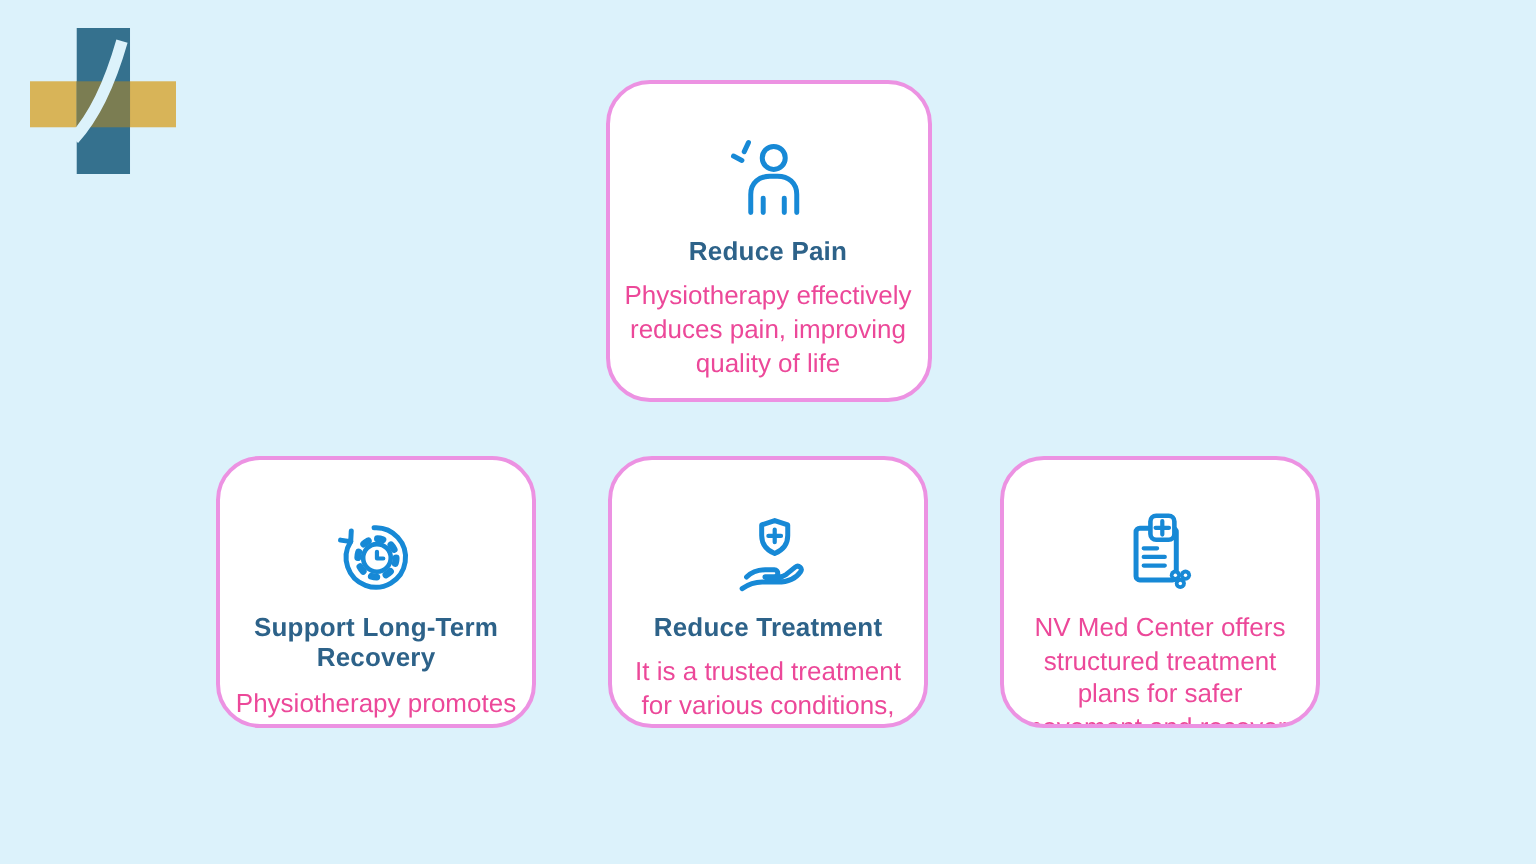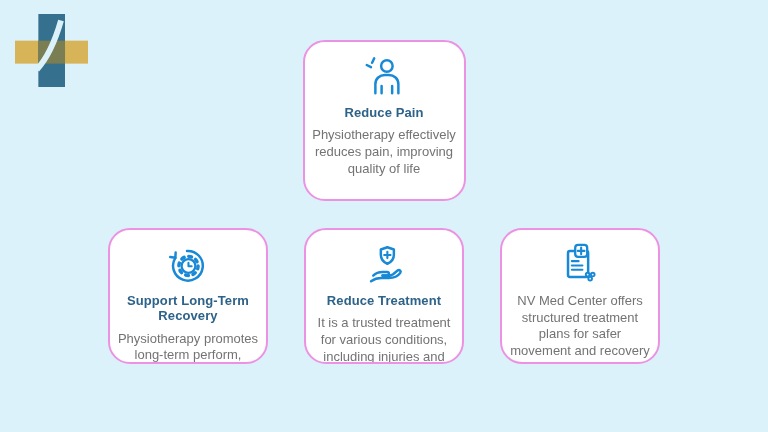--- a/index.html
+++ b/index.html
@@ -34,21 +34,21 @@
   }
   .row-top    { top: 40px;  gap: 38px; }
   .row-bottom { top: 228px; gap: 36px; }
 
   .card {
     box-sizing: border-box;
     background: #ffffff;
     border: 2px solid #ec92e2;
     border-radius: 22px;
     text-align: center;
-    padding: 12px 6px 8px;
+    padding: 25px 6px 8px;
     overflow: hidden;
   }
   .row-top .card    { width: 163px; height: 161px; }
   .row-bottom .card { width: 160px; height: 136px; }
 
   .icon-wrap {
     height: 46px;
     margin-bottom: 5px;
     display: flex;
     align-items: center;
@@ -72,21 +72,21 @@
     font-weight: 700;
     line-height: 1.18;
     color: #2d6289;
     letter-spacing: 0.1px;
   }
   .card-desc {
     margin: 0 auto;
     max-width: 144px;
     font-size: 13px;
     line-height: 1.28;
-    color: #737373;
+    color: #ec4899;
   }
 </style>
 </head>
 <body>
 
 <div class="logo">
   <svg viewBox="0 0 100 100" width="73" height="73">
     <rect x="0" y="36.5" width="100" height="31.5" fill="#d8b458"></rect>
     <rect x="32" y="0" width="36.5" height="100" fill="#35718e"></rect>
     <rect x="32" y="36.5" width="36.5" height="31.5" fill="#7b7d52"></rect>

